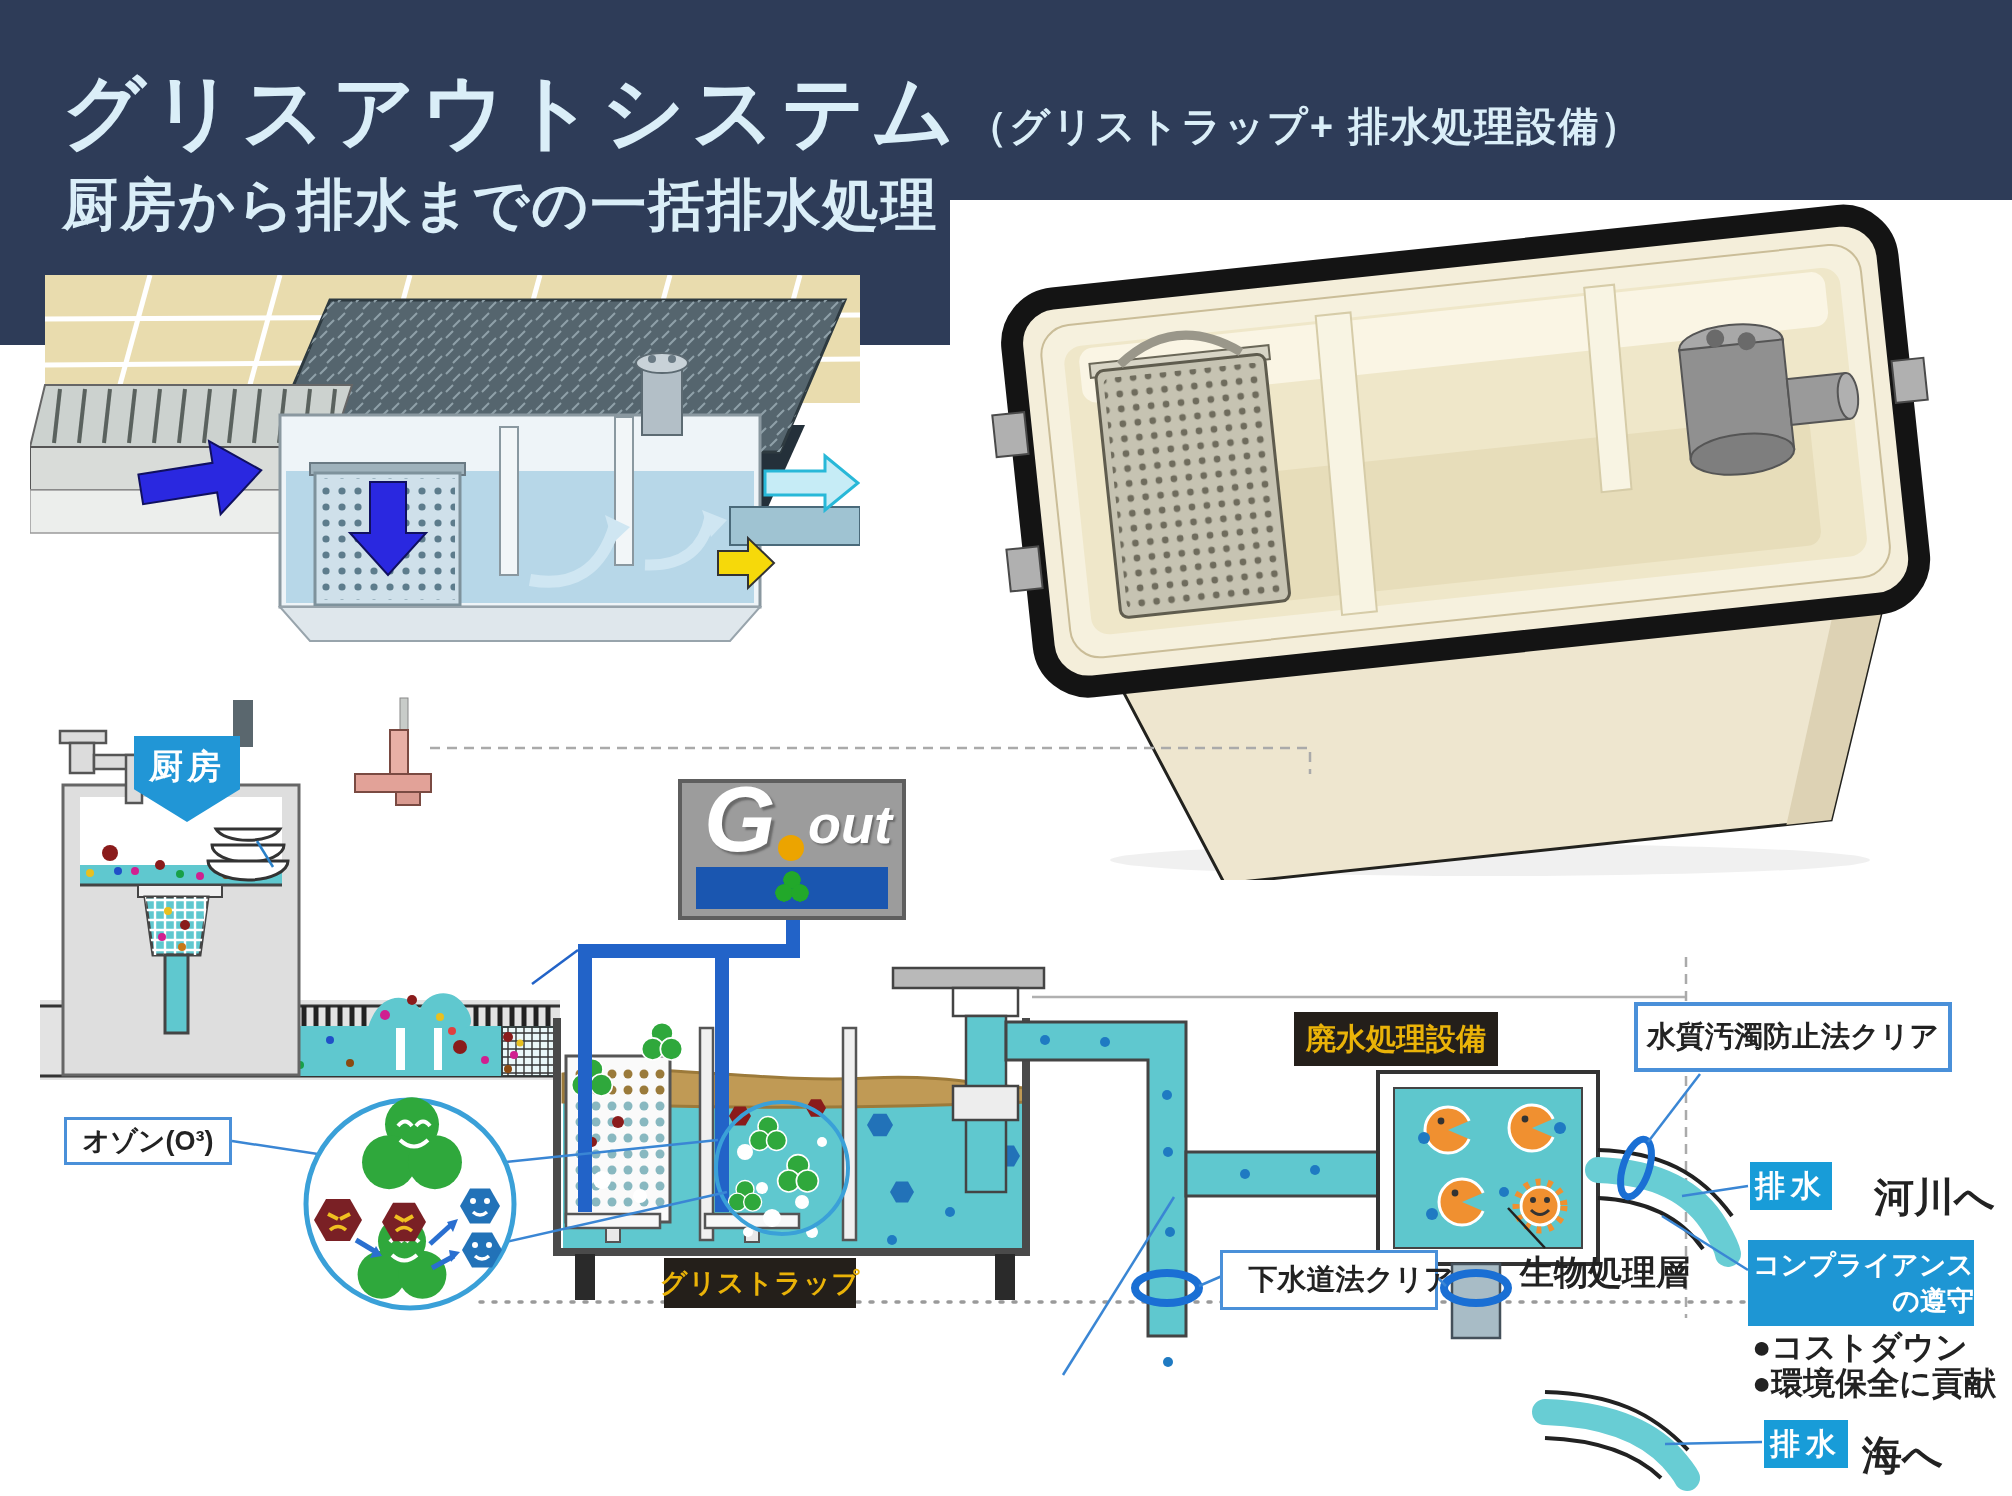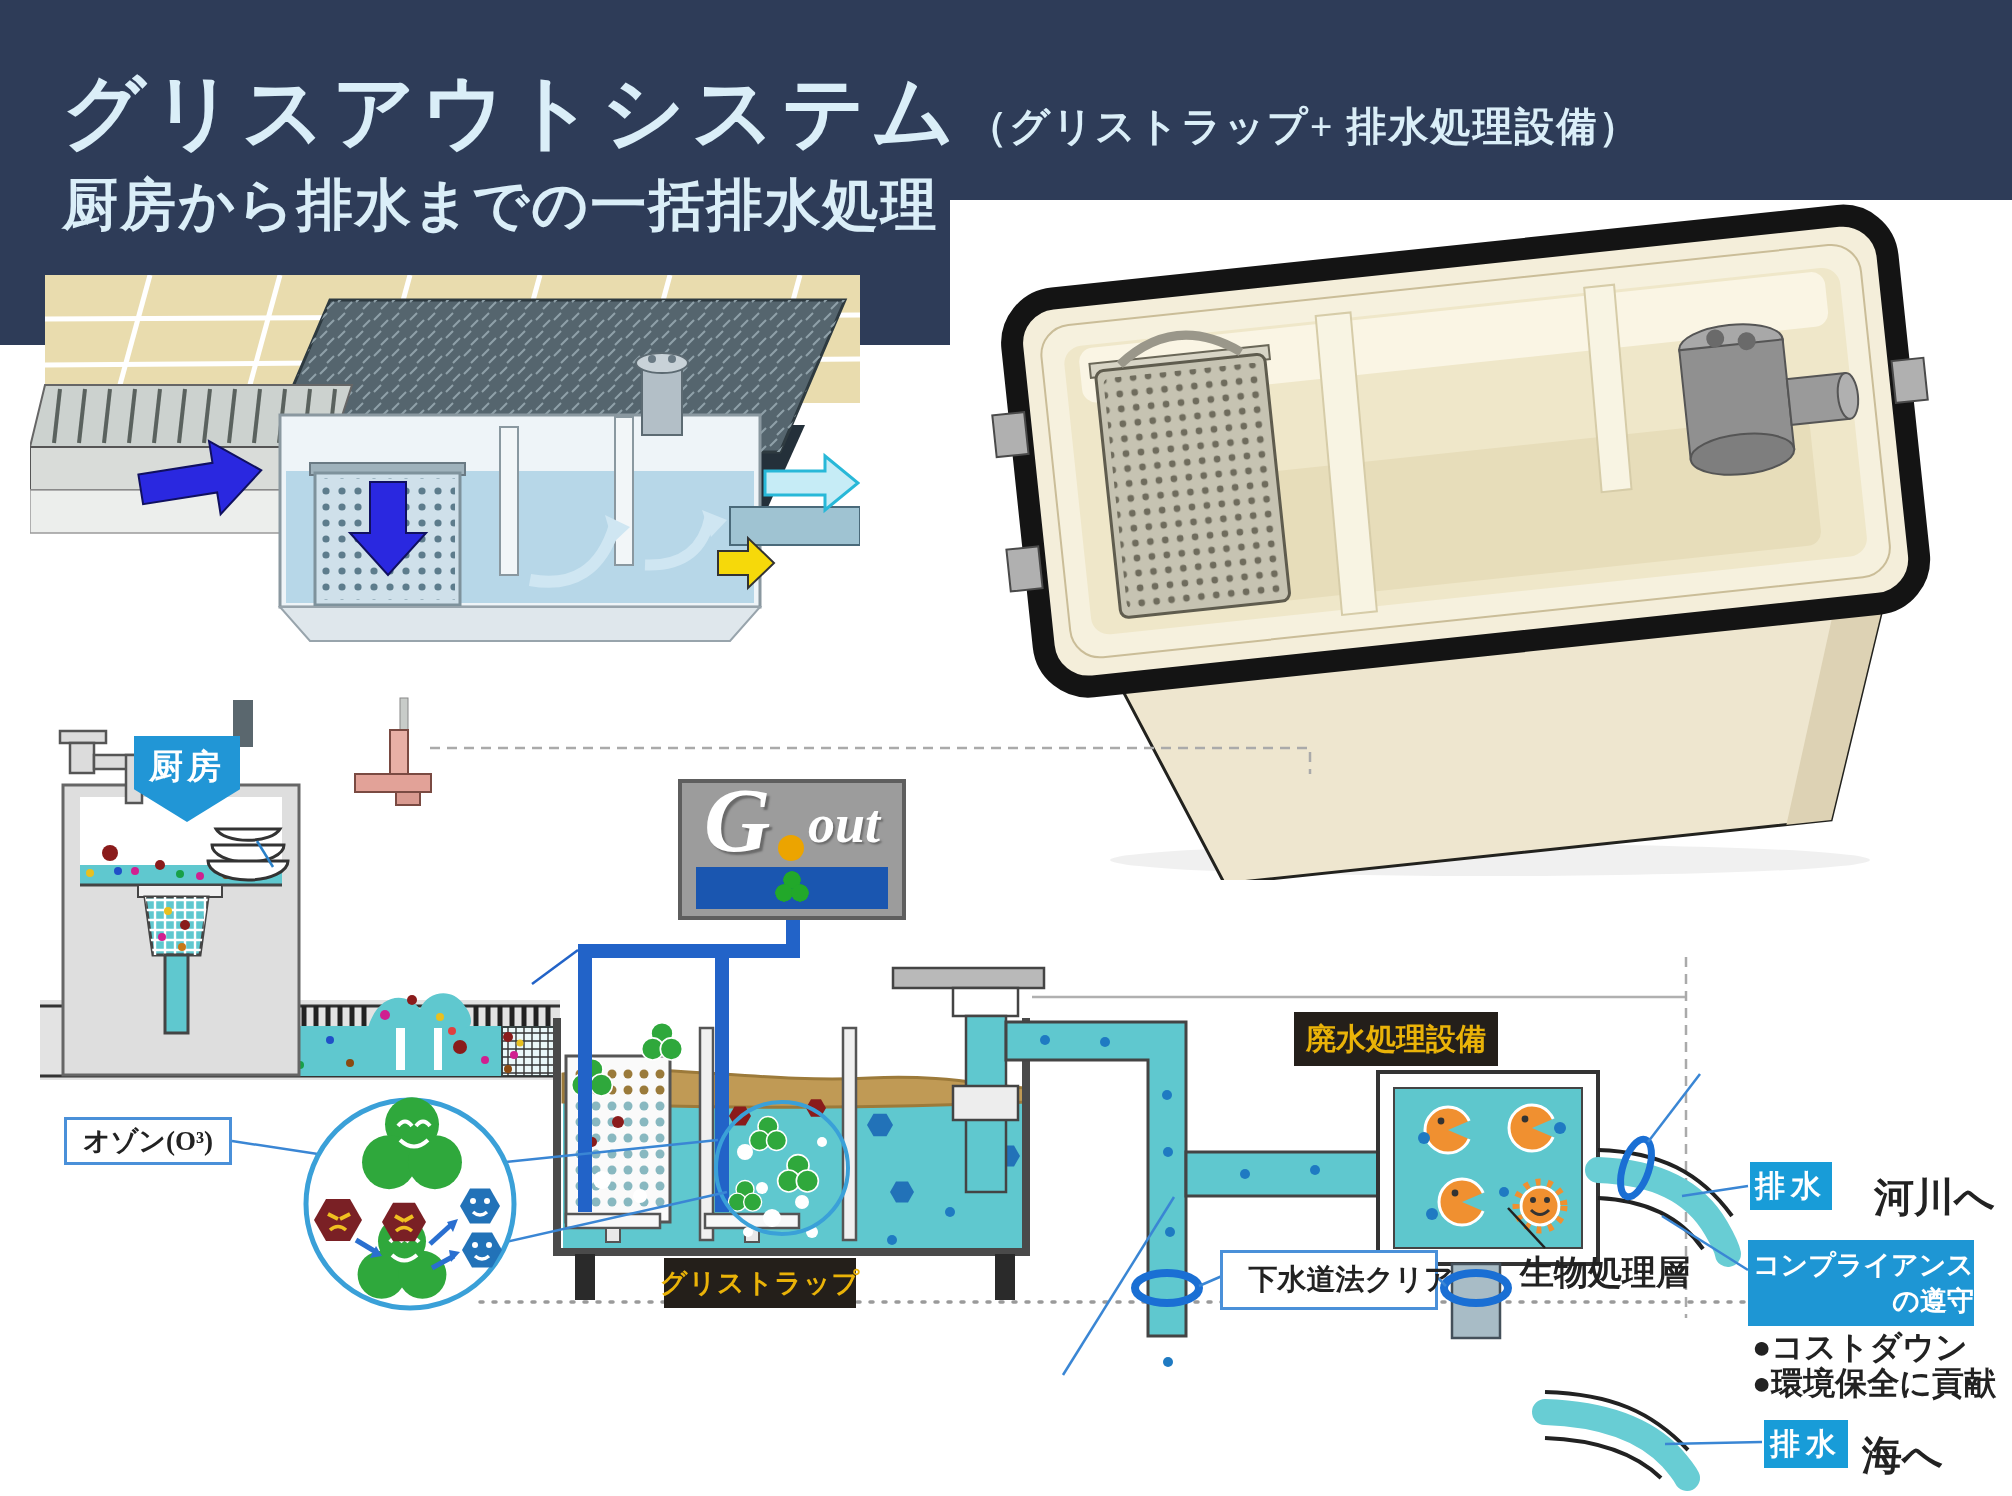--- a/index.html
+++ b/index.html
@@ -1,17 +1,17 @@
 <!DOCTYPE html>
 <html><head>
 <meta charset="utf-8">
 <style>
   html,body{margin:0;padding:0;background:#fff;}
   #canvas{position:relative;width:2012px;height:1496px;background:#ffffff;overflow:hidden;
-          font-family:Liberation Serif, serif;}
+          font-family:Liberation Sans, sans-serif;}
   svg{position:absolute;display:block;}
   .abs{position:absolute;}
 
   
   .header{position:absolute;left:0;top:0;width:2012px;height:345px;background:#2e3c58;}
   .title-line{position:absolute;left:62px;top:58px;white-space:nowrap;color:#daeef8;}
   .title-main{font-size:82px;font-weight:900;letter-spacing:6px;}
   .title-paren{font-size:40px;font-weight:800;letter-spacing:2px;margin-left:6px;}
   .subtitle{position:absolute;left:62px;top:168px;font-size:56px;font-weight:800;
             color:#daeef8;letter-spacing:2px;white-space:nowrap;}
@@ -538,20 +538,21 @@
     </div>
   </div>
 
   <div class="kitchen-banner">
     <span>厨房</span>
   </div>
 
   <div class="lbl blue-frame lbl-ozone">オゾン(O³)</div>
   <div class="lbl black-box lbl-greasetrap">グリストラップ</div>
   <div class="lbl black-box lbl-wastetreat">廃水処理設備</div>
+  <div class="lbl blue-frame lbl-waterlaw">水質汚濁防止法クリア</div>
   <div class="lbl blue-frame lbl-sewerlaw">下水道法クリア</div>
   <div class="lbl plain-txt lbl-biolayer">生物処理層</div>
 
   <div class="lbl blue-badge badge-river">排水</div>
   <div class="lbl plain-txt txt-river">河川へ</div>
 
   <div class="lbl box-compliance">
     <span>コンプライアンス</span>
     <span>の遵守</span>
   </div>

